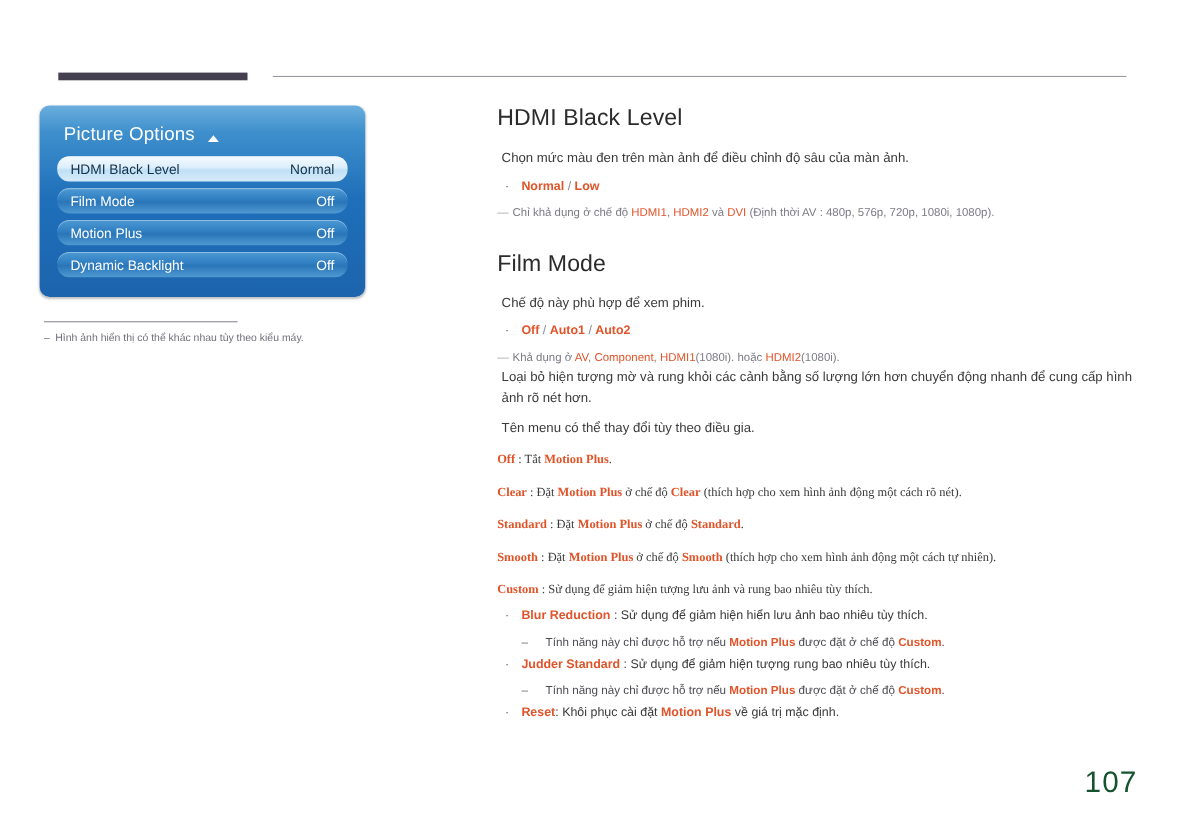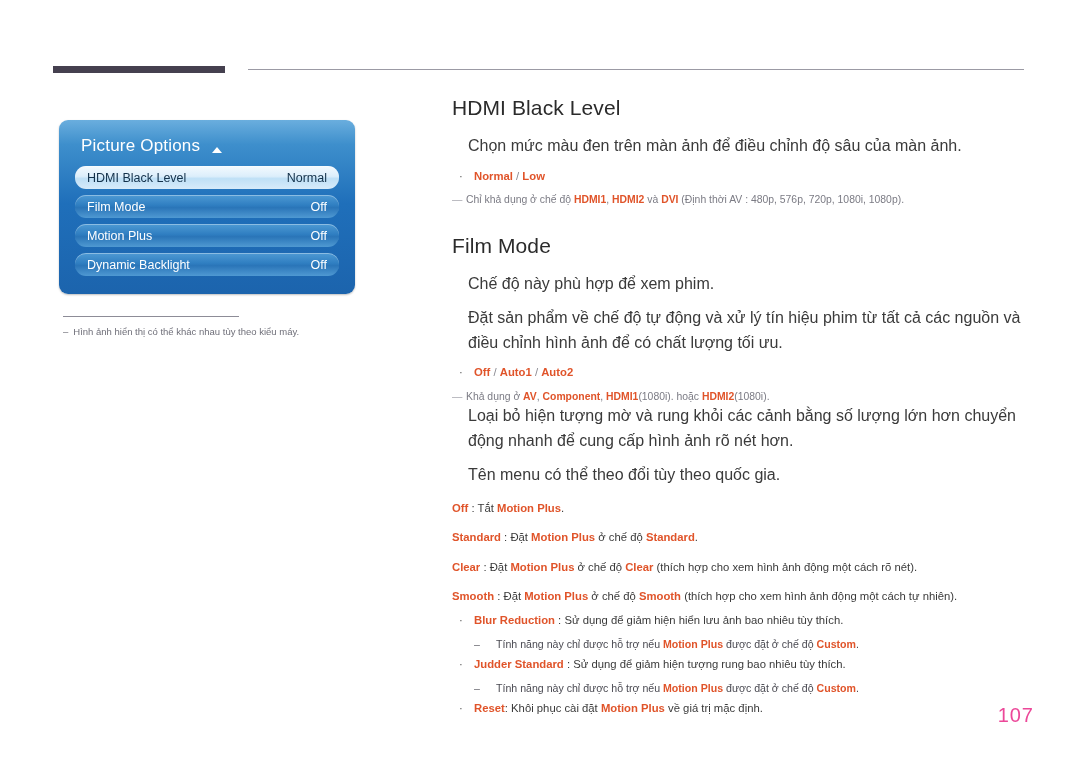--- a/index.html
+++ b/index.html
@@ -36,24 +36,23 @@
     left: 248px;
     top: 69px;
     width: 776px;
     height: 1px;
     background: #9b9aa4;
   }
 
   
   .left-col {
     position: absolute;
-    left: 59px;
+    left: 36px;
     top: 96px;
     width: 312px;
-    margin-top: 24px;
   }
 
   .osd-panel {
     width: 296px;
     border-radius: 9px;
     background: linear-gradient(to bottom, #6aaede 0%, #3e8fcc 14%, #1f6fba 48%, #1c64ad 100%);
     padding: 12px 0 18px 0;
     box-shadow: 0 1px 2px rgba(0,0,0,0.25);
     position: relative;
   }
@@ -127,23 +126,23 @@
   h2.sec-title {
     font-size: 21px;
     font-weight: normal;
     color: #2b2b2b;
     margin: 0 0 14px 0;
     letter-spacing: 0.1px;
   }
   .sec-title.spaced { margin-top: 26px; }
 
   p.para {
-    font-size: 16px;
+    font-size: 12px;
     line-height: 1.55;
-    margin: 0 0 9px 16px;
+    margin: 0 0 9px 4px;
     color: #3a3a3a;
   }
 
   
   .bullet {
     display: flex;
     font-size: 11.3px;
     line-height: 1.55;
     margin: 0 0 7px 0;
     color: #3a3a3a;
@@ -188,33 +187,34 @@
     letter-spacing: -1px;
   }
   .footnote > .content { flex: 1; }
 
   
   .defline {
     font-size: 11.3px;
     line-height: 1.55;
     margin: 12px 0 6px 0;
     color: #3a3a3a;
+    font-family: Liberation Serif, serif;
   }
 
   .k { color: #e0542a; font-weight: bold; }
   .muted { color: #8a8a92; }
-  .footnote .k { color: #e0542a; font-weight: bold; }
+  .footnote .k { color: #e0542a; font-weight: normal; }
 
   
   .page-num {
     position: absolute;
     right: 46px;
     bottom: 36px;
-    font-size: 20px;
-    color: #ec4899;
+    font-size: 27px;
+    color: #14532d;
     letter-spacing: 1px;
   }
 </style>
 </head>
 <body>
 
 <div class="header-rules">
   <div class="rule-thick"></div>
   <div class="rule-thin"></div>
 </div>
@@ -266,43 +266,43 @@
     </span>
   </div>
 
   <div class="footnote">
     <span class="marker">—</span>
     <span class="content"><span>Chỉ khả dụng ở chế độ </span><span class="k">HDMI1</span><span>, </span><span class="k">HDMI2</span><span> và </span><span class="k">DVI</span><span> (Định thời AV : 480p, 576p, 720p, 1080i, 1080p).</span></span>
   </div>
 
   <h2 class="sec-title spaced">Film Mode</h2>
   <p class="para">Chế độ này phù hợp để xem phim.</p>
-  <p class="para">Đặt sản phẩm về chế độ tự động và xử lý tín hiệu phim từ tất cả các nguồn và điều chỉnh hình ảnh để có chất lượng tối ưu.</p>
 
   <div class="bullet">
     <span class="marker">·</span>
     <span class="content"><span class="k">Off</span><span class="muted"> / </span><span class="k">Auto1</span><span class="muted"> / </span><span class="k">Auto2</span></span>
   </div>
 
   <div class="footnote">
     <span class="marker">—</span>
     <span class="content"><span>Khả dụng ở </span><span class="k">AV</span><span>, </span><span class="k">Component</span><span>, </span><span class="k">HDMI1</span><span>(1080i)</span><span>. hoặc </span><span class="k">HDMI2</span><span>(1080i)</span><span>.</span></span>
   </div>
 
   <p class="para">Loại bỏ hiện tượng mờ và rung khỏi các cảnh bằng số lượng lớn hơn chuyển động nhanh để cung cấp hình ảnh rõ nét hơn.</p>
-  <p class="para">Tên menu có thể theo đổi tùy theo quốc gia.</p>
+  <p class="para">Tên menu có thể thay đổi tùy theo điều gia.</p>
 
   <div class="defline"><span class="k">Off</span><span> : </span><span>Tắt </span><span class="k">Motion Plus</span><span>.</span></div>
 
+  <div class="defline"><span class="k">Clear</span><span> : </span><span>Đặt </span><span class="k">Motion Plus</span><span> ở chế độ </span><span class="k">Clear</span><span> (thích hợp cho xem hình ảnh động một cách rõ nét).</span></div>
+
   <div class="defline"><span class="k">Standard</span><span> : </span><span>Đặt </span><span class="k">Motion Plus</span><span> ở chế độ </span><span class="k">Standard</span><span>.</span></div>
 
-  <div class="defline"><span class="k">Clear</span><span> : </span><span>Đặt </span><span class="k">Motion Plus</span><span> ở chế độ </span><span class="k">Clear</span><span> (thích hợp cho xem hình ảnh động một cách rõ nét).</span></div>
-
   <div class="defline"><span class="k">Smooth</span><span> : </span><span>Đặt </span><span class="k">Motion Plus</span><span> ở chế độ </span><span class="k">Smooth</span><span> (thích hợp cho xem hình ảnh động một cách tự nhiên).</span></div>
 
+  <div class="defline"><span class="k">Custom</span><span> : </span><span>Sử dụng để giảm hiện tượng lưu ảnh và rung bao nhiêu tùy thích.</span></div>
 
 
   <div class="bullet">
     <span class="marker">·</span>
     <span class="content"><span class="k">Blur Reduction</span><span> : </span><span>Sử dụng để giảm hiện hiển lưu ảnh bao nhiêu tùy thích.</span></span>
   </div>
   <div class="subdash">
     <span class="marker">–</span>
     <span class="content"><span>Tính năng này chỉ được hỗ trợ nếu </span><span class="k">Motion Plus</span><span> được đặt ở chế độ </span><span class="k">Custom</span><span>.</span></span>
   </div>

